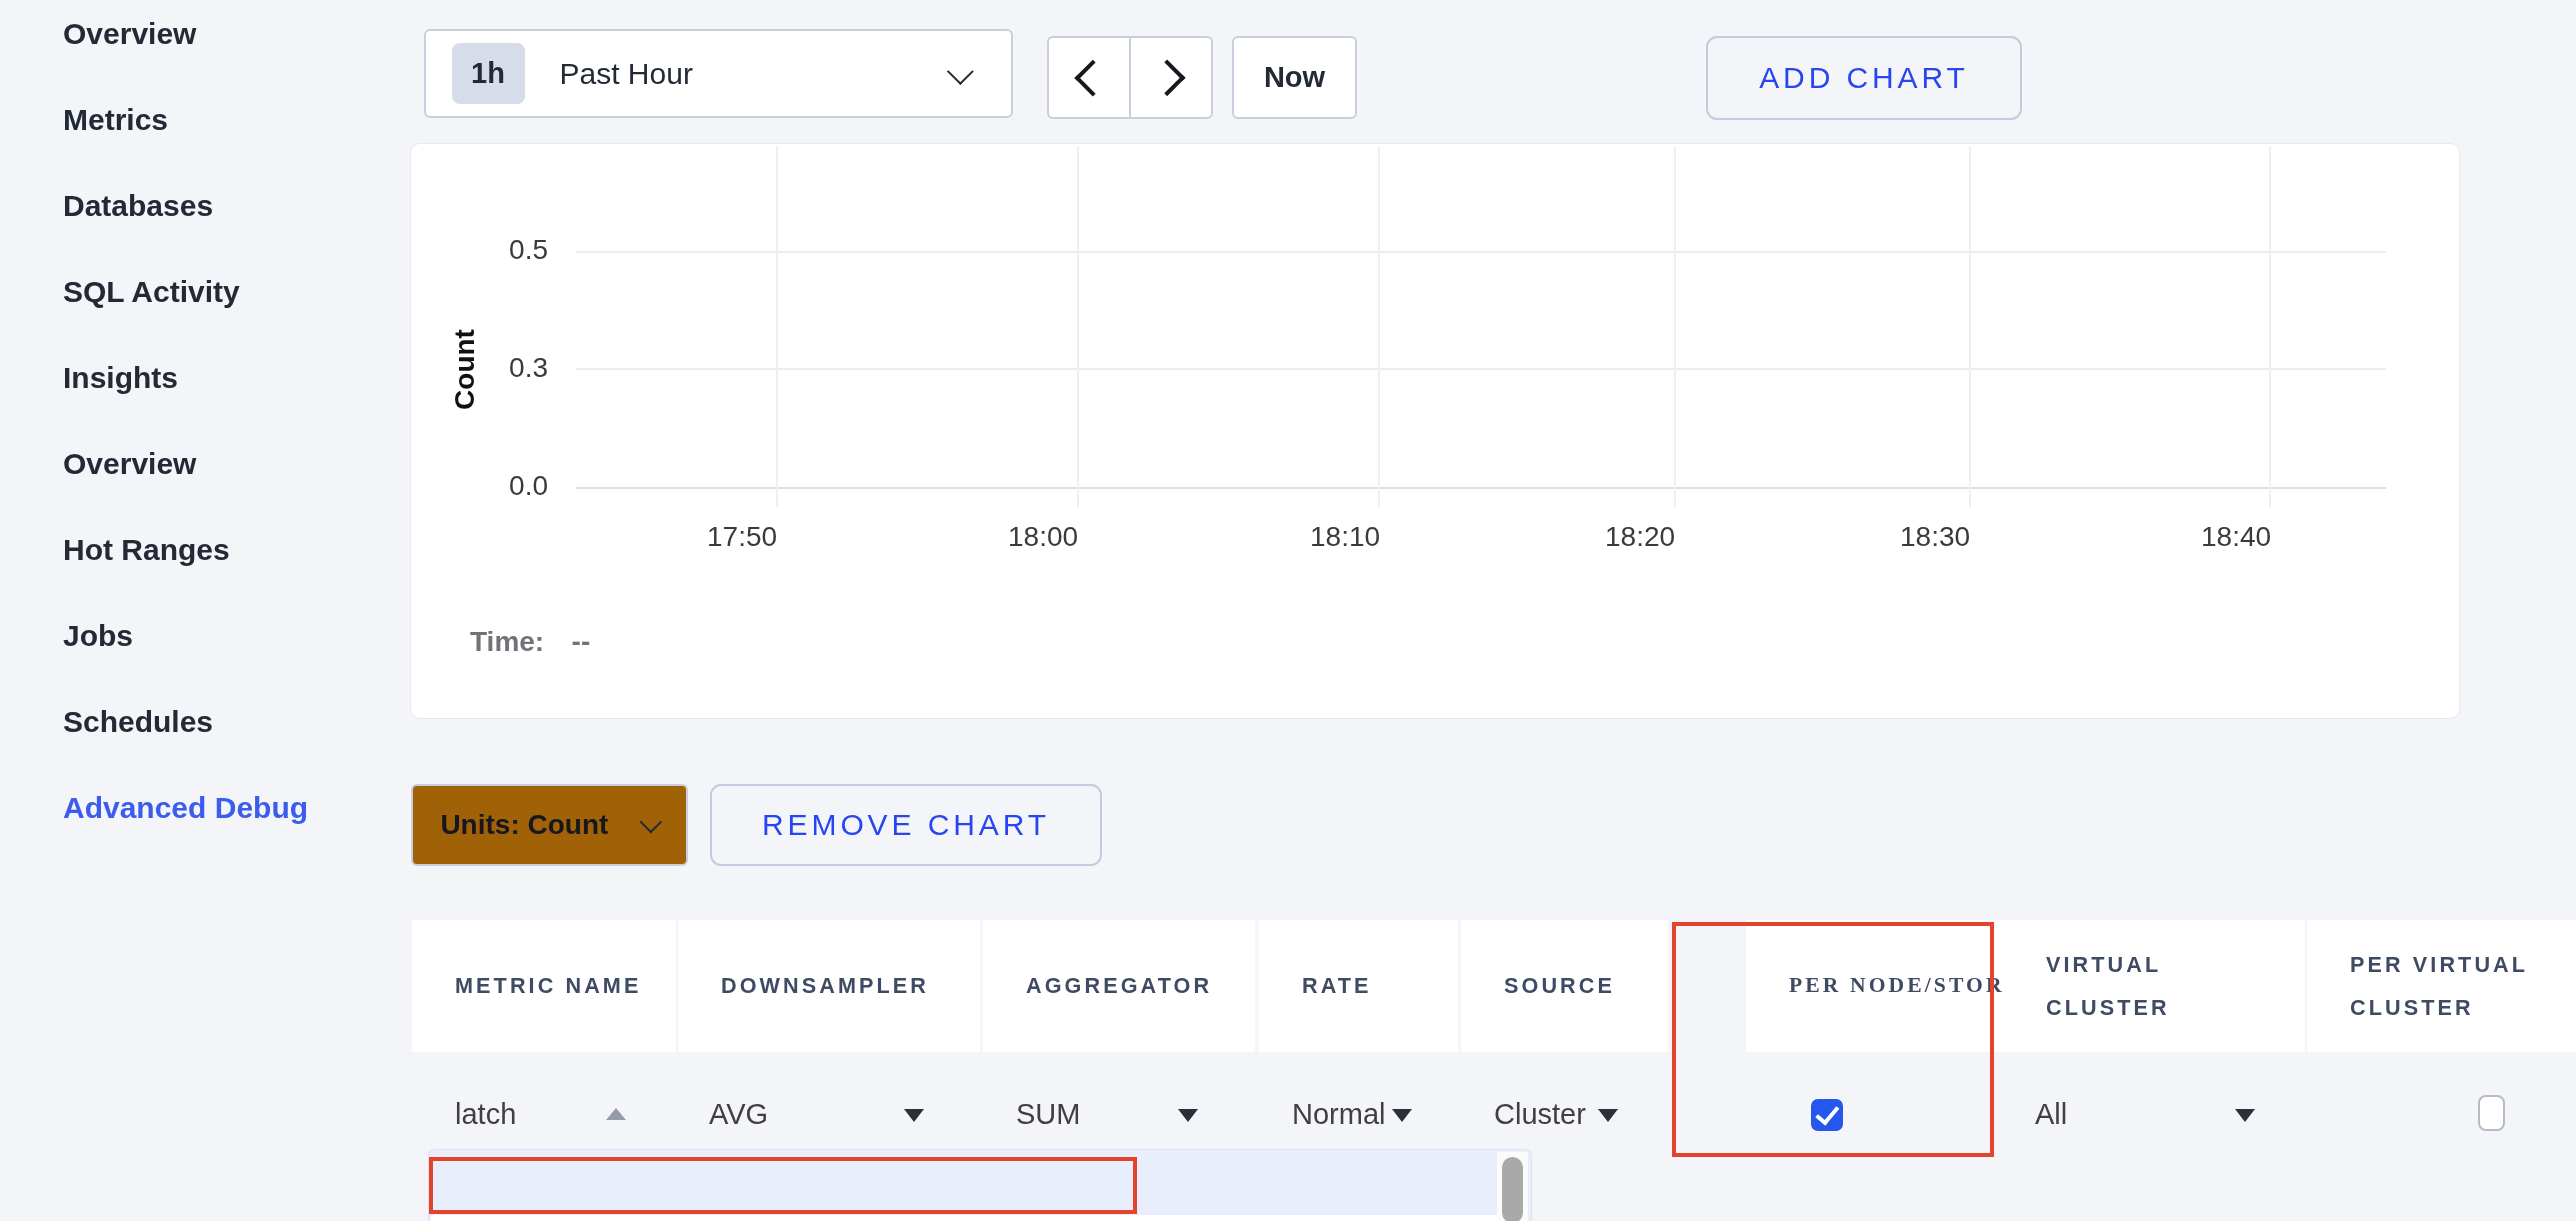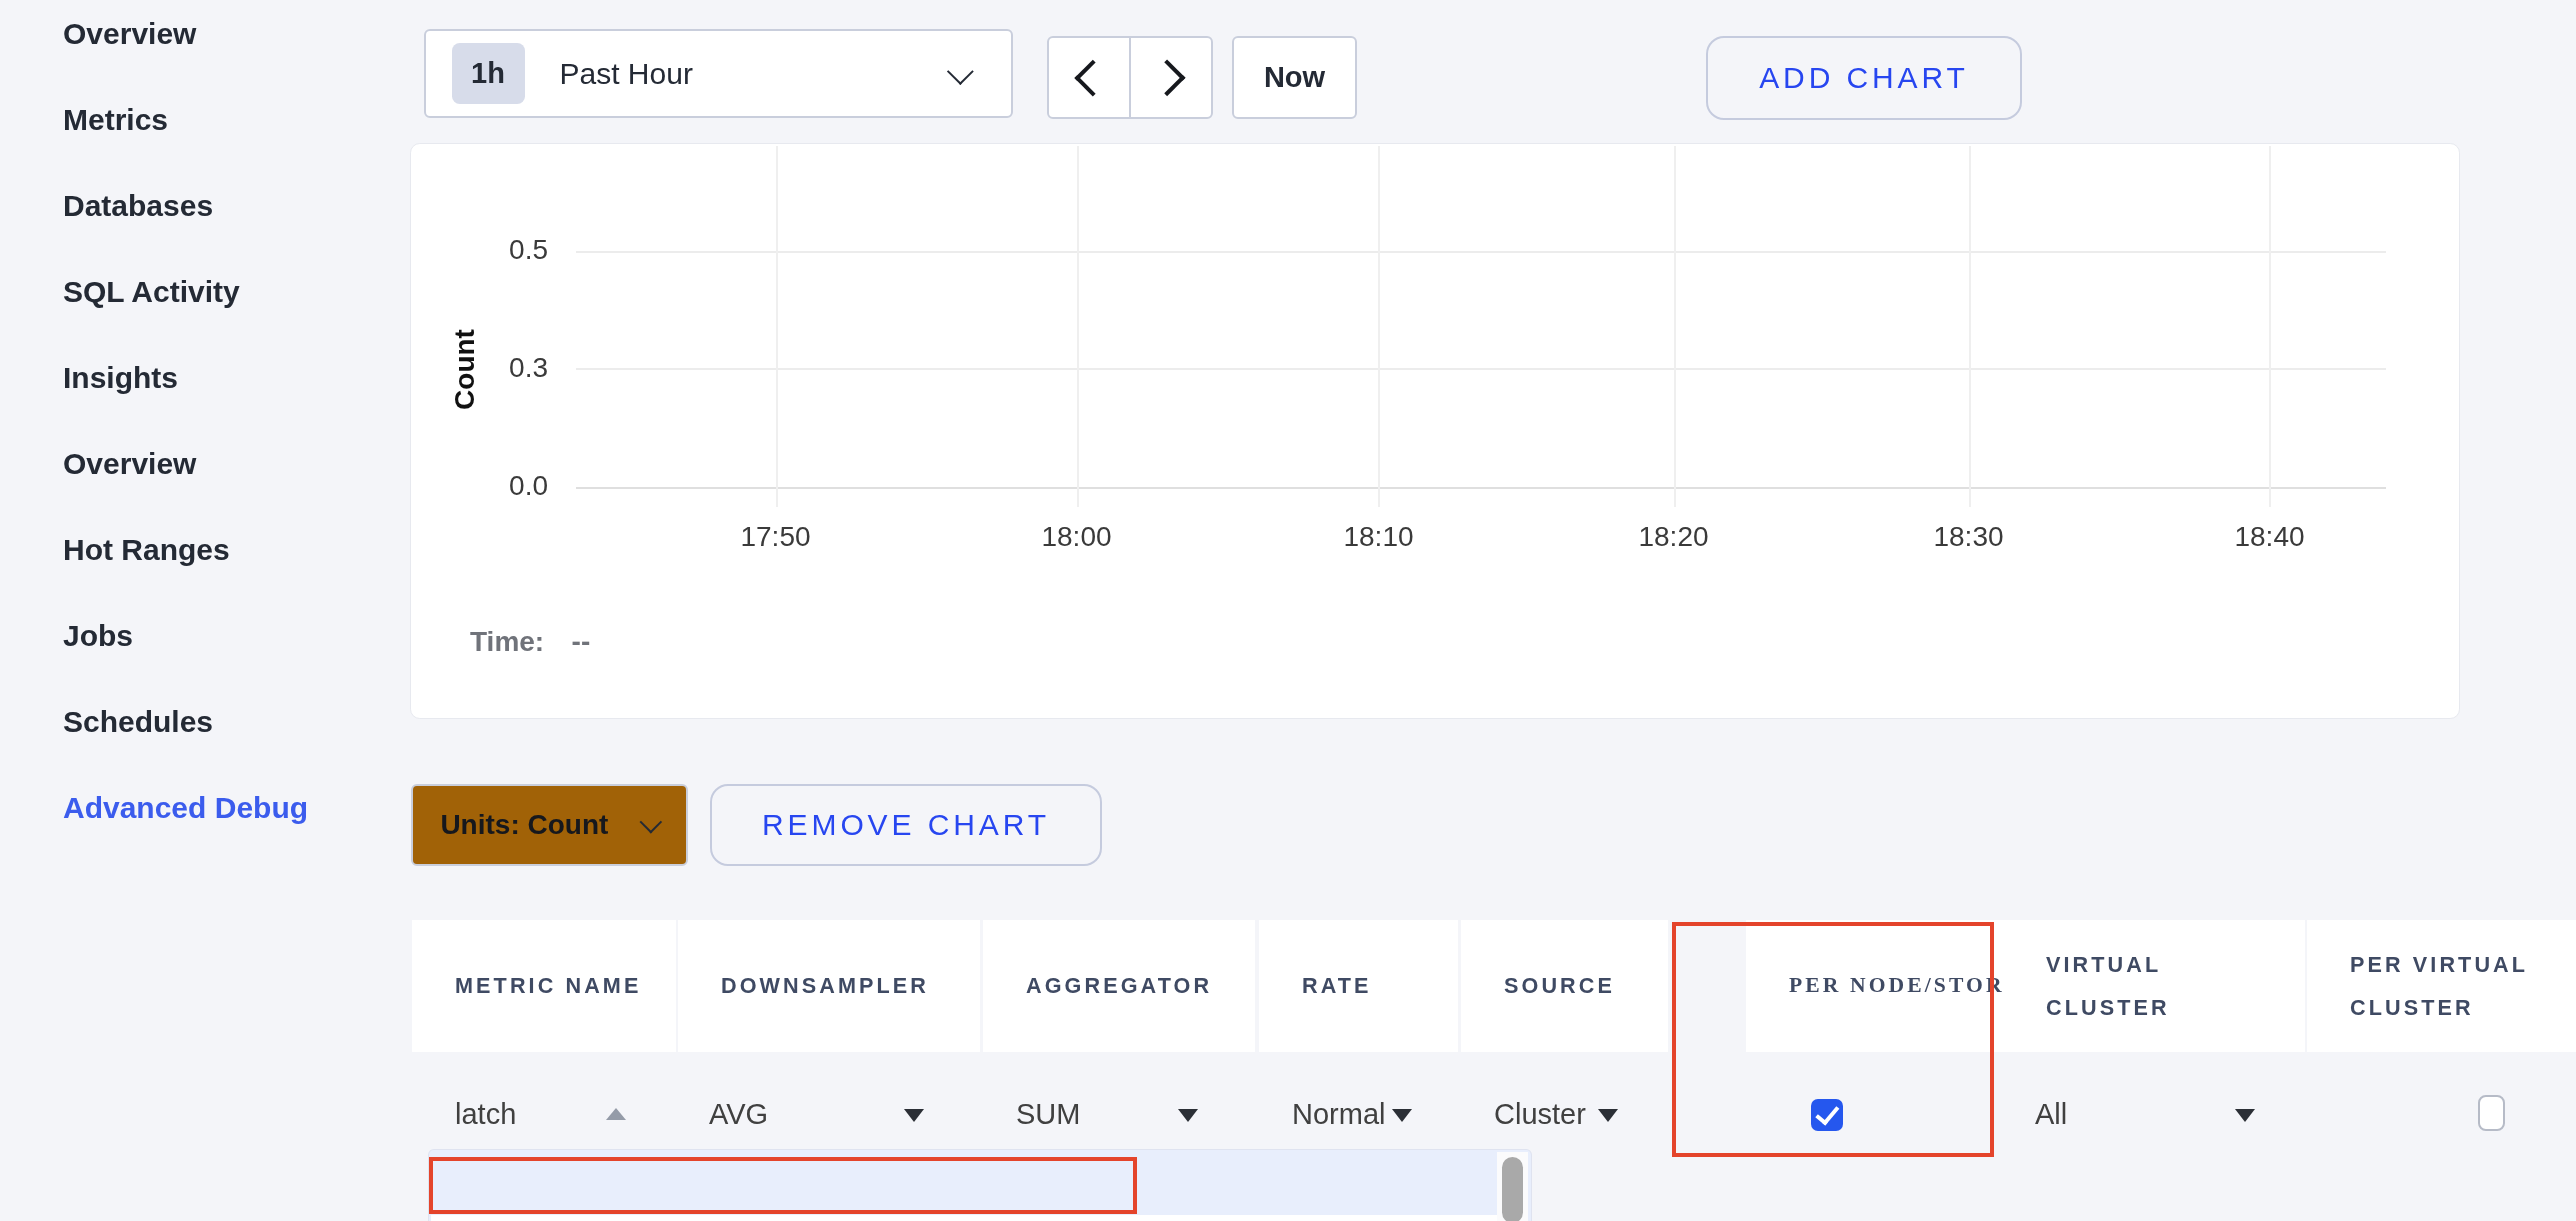--- a/index.html
+++ b/index.html
@@ -27,35 +27,35 @@
              display:flex;align-items:center;justify-content:center;cursor:pointer;}
   .pager-btn.prev{border-radius:5.9px 0 0 5.9px;}
   .pager-btn.next{border-radius:0 5.9px 5.9px 0;margin-left:-2px;}
   .arrow-left{width:21.6px;height:21.6px;border-left:4.9px solid #16181D;border-bottom:4.9px solid #16181D;
               transform:rotate(45deg);margin-left:7.8px;}
   .arrow-right{width:21.6px;height:21.6px;border-right:4.9px solid #16181D;border-bottom:4.9px solid #16181D;
                transform:rotate(-45deg);margin-right:7.8px;}
   .now-btn{left:1232px;top:36px;width:125px;height:83px;background:#fff;border:2px solid #C9CEDC;
            border-radius:5.9px;box-sizing:border-box;display:flex;align-items:center;justify-content:center;
            font-size:29px;font-weight:600;color:#242A35;cursor:pointer;}
-  .ghost-blue-btn{border:2px solid #C5CBDE;border-radius:18px;box-sizing:border-box;background:transparent;
+  .ghost-blue-btn{border:2px solid #C5CBDE;border-radius:11px;box-sizing:border-box;background:transparent;
                   display:flex;align-items:center;justify-content:center;color:#2746F0;
                   font-size:30px;letter-spacing:3.9px;font-weight:500;cursor:pointer;}
   .add-chart{left:1706px;top:36px;width:316px;height:84px;}
 
   
   .chart-card{left:410px;top:143px;width:2050px;height:576px;background:#fff;
               border:1px solid #E7E9EF;border-radius:9.8px;box-sizing:border-box;}
   .ylabel{left:-41px;top:206px;width:196px;height:39px;text-align:center;transform:rotate(-90deg);
           font-size:28px;font-weight:700;color:#111;}
   .ytick{left:39px;width:98px;text-align:right;font-size:28px;color:#3A3A3A;}
   .gridline-h{left:165px;width:1810px;height:2px;background:#ECECEC;}
   .gridline-h.zero{background:#DFDFDF;}
   .gridline-v{top:2px;width:2px;height:361px;background:#EFEFEF;}
-  .xtick{top:377px;width:137px;text-align:center;font-size:28px;color:#3A3A3A;}
+  .xtick{top:377px;width:137px;text-align:left;font-size:28px;color:#3A3A3A;}
   .time-footer{left:59px;top:482px;font-size:28px;font-weight:700;color:#70737A;}
   .time-footer .val{margin-left:27.4px;}
 
   
   .units-select{left:411px;top:784px;width:277px;height:82px;background:#a16207;border:2px solid #C9CEDC;
                 border-radius:5.9px;box-sizing:border-box;display:flex;align-items:center;
                 padding:0 27.4px;cursor:pointer;}
   .units-label{font-size:28px;font-weight:700;color:#16181D;}
   .units-select .chev-down{margin-left:auto;width:13.7px;height:13.7px;border-width:2.9px;margin-top:-5.9px;}
   .remove-chart{left:710px;top:784px;width:392px;height:82px;}

